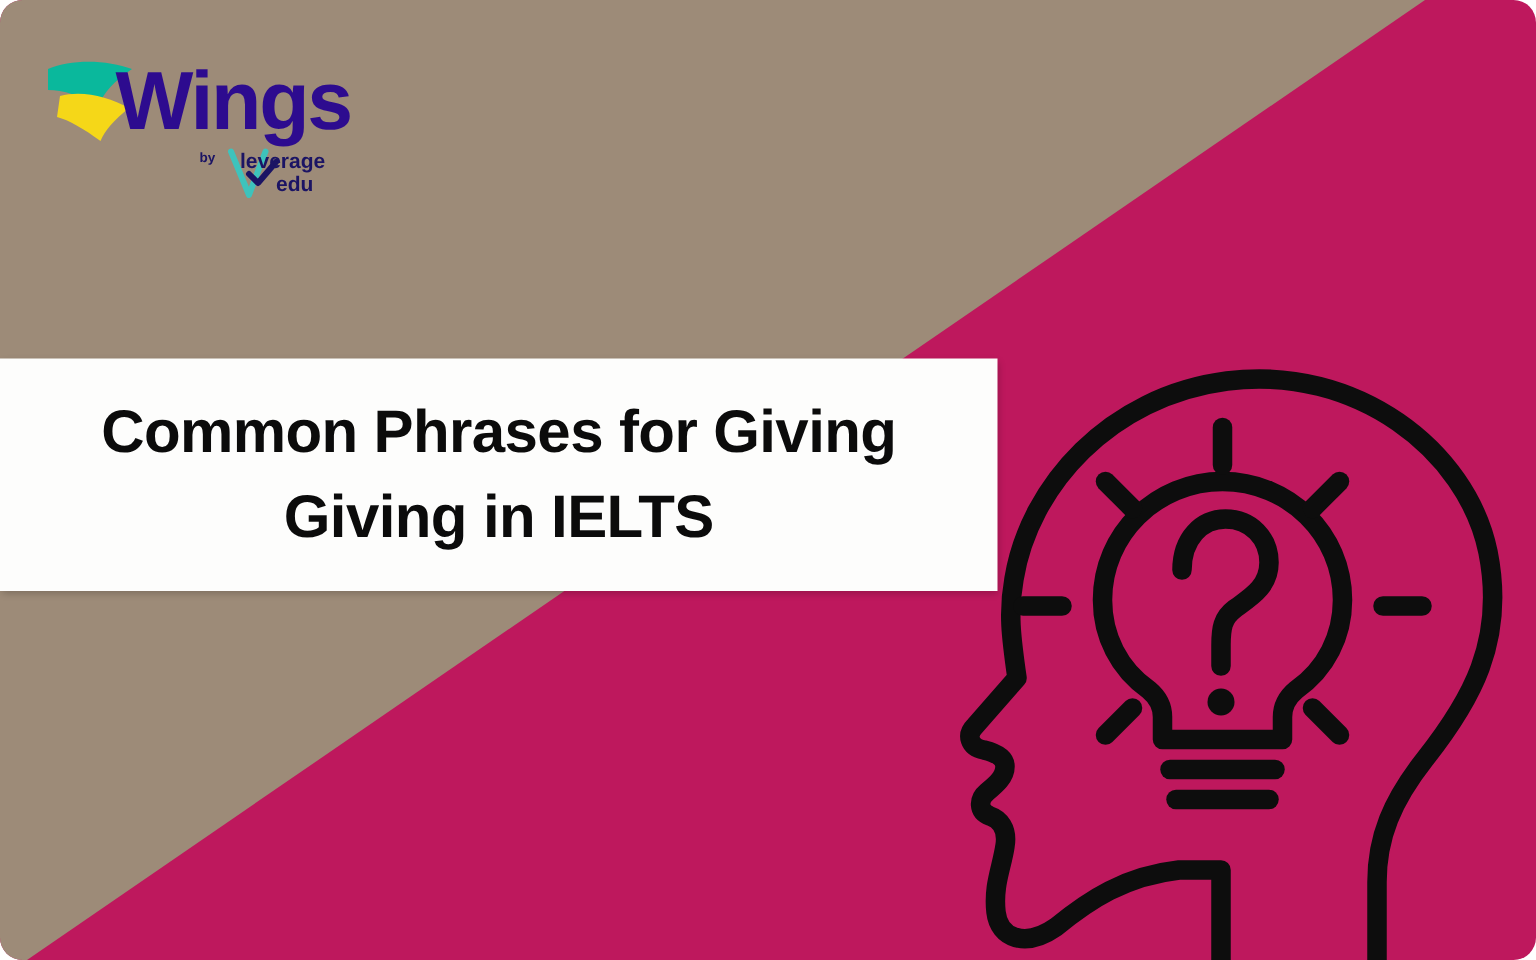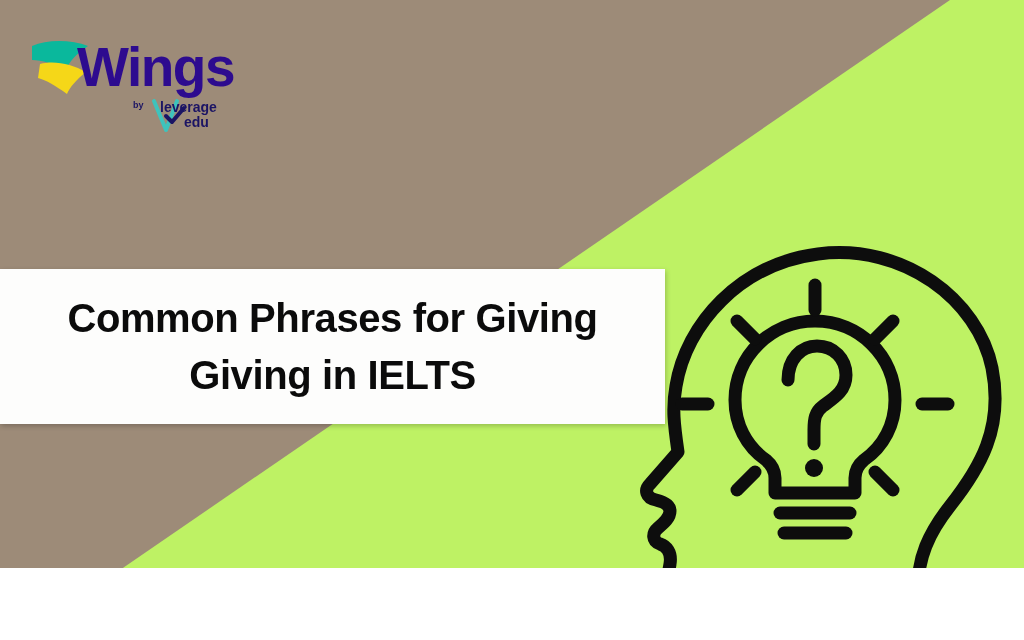--- a/index.html
+++ b/index.html
@@ -3,44 +3,45 @@
 <meta charset="utf-8">
 <style>
   * { margin:0; padding:0; box-sizing:border-box; }
   html, body {
     width:1024px; height:640px;
     font-family:"Liberation Sans", sans-serif;
     overflow:hidden;
   }
   #stage {
     position:relative;
-    width:1024px; height:568px;
-    background:#bef264;
+    width:1024px; height:640px;
+    background:#be185d;
     overflow:hidden;
+    border-radius:15px;
   }
   
   #brown-wedge {
     position:absolute; inset:0;
     background:#9d8b78;
     clip-path: polygon(0 0, 950px 0, 18px 640px, 0 640px);
   }
   
   #logo {
     position:absolute; left:14px; top:24px;
     width:230px; height:112px;
   }
   #logo svg { display:block; width:230px; height:112px; }
 
   
   #title-plate {
     position:absolute; left:0; top:239px;
     width:665px; height:155px;
     background:#fdfdfc;
     box-shadow: 1px 2px 5px rgba(0,0,0,.22);
-    display:flex; align-items:center; justify-content:center;margin-top:30px;
+    display:flex; align-items:center; justify-content:center;
   }
   #title-text {
     width:625px;
     text-align:center;
     color:#0b0b0b;
     font-weight:700;
     font-size:40px;
     line-height:1.42;
     letter-spacing:-0.4px;
     font-family:"Liberation Sans", sans-serif;

